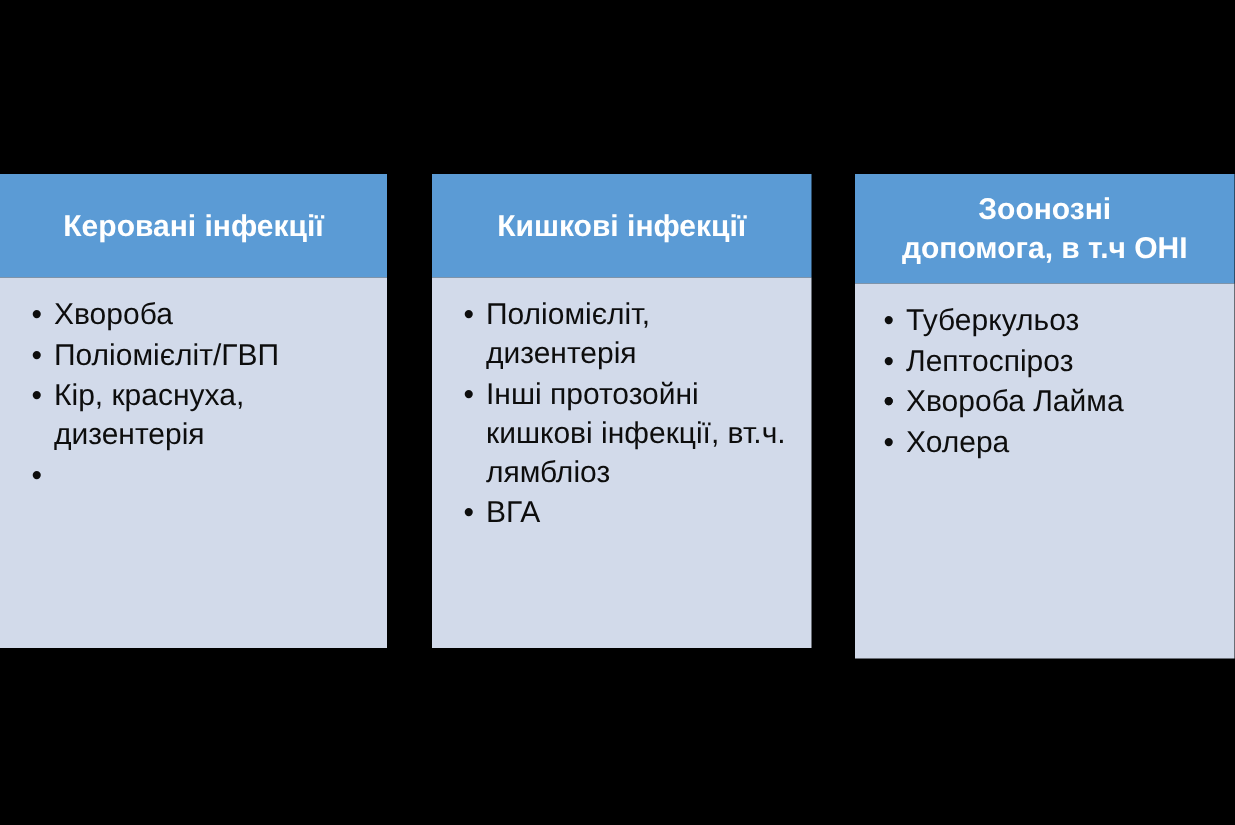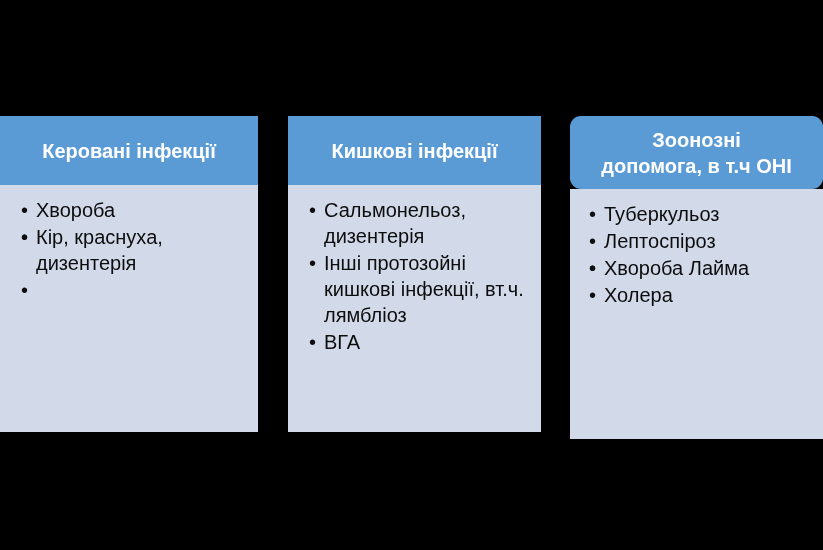--- a/index.html
+++ b/index.html
@@ -36,21 +36,21 @@
     line-height: 26px;
     text-align: center;
     display: flex;
     align-items: center;
     justify-content: center;
     padding: 6px 8px;
     box-sizing: border-box;
   }
   .col-1 .col-header { height: 69px; }
   .col-2 .col-header { height: 69px; }
-  .col-3 .col-header { height: 73px; border-radius: 11px; }
+  .col-3 .col-header { height: 73px; }
 
   .col-header .hdr-line { display: block; }
 
   .col-body {
     background: #D2DAEA;
     flex: 1 1 auto;
     padding: 12px 10px 10px 10px;
     box-sizing: border-box;
   }
   ul.bullets {
@@ -81,34 +81,34 @@
 
 <div id="slide">
 
   <div class="column col-1">
     <div class="col-header">
       <span class="hdr-line">Керовані інфекції</span>
     </div>
     <div class="col-body">
       <ul class="bullets">
         <li><span class="bullet-dot">•</span><span>Хвороба</span></li>
-        <li><span class="bullet-dot">•</span></li>
+        <li><span class="bullet-dot">•</span><span>Поліомієліт/ГВП</span></li>
         <li><span class="bullet-dot">•</span><span>Кір, краснуха, дизентерія</span></li>
         <li><span class="bullet-dot">•</span></li>
       </ul>
     </div>
   </div>
 
   <div class="column col-2">
     <div class="col-header">
       <span class="hdr-line">Кишкові інфекції</span>
     </div>
     <div class="col-body">
       <ul class="bullets">
-        <li><span class="bullet-dot">•</span><span>Сальмонельоз, дизентерія</span></li>
+        <li><span class="bullet-dot">•</span><span>Поліомієліт, дизентерія</span></li>
         <li><span class="bullet-dot">•</span><span>Інші протозойні кишкові інфекції, вт.ч. лямбліоз</span></li>
         <li><span class="bullet-dot">•</span><span>ВГА</span></li>
       </ul>
     </div>
   </div>
 
   <div class="column col-3">
     <div class="col-header">
       <div>
         <span class="hdr-line">Зоонозні</span>

